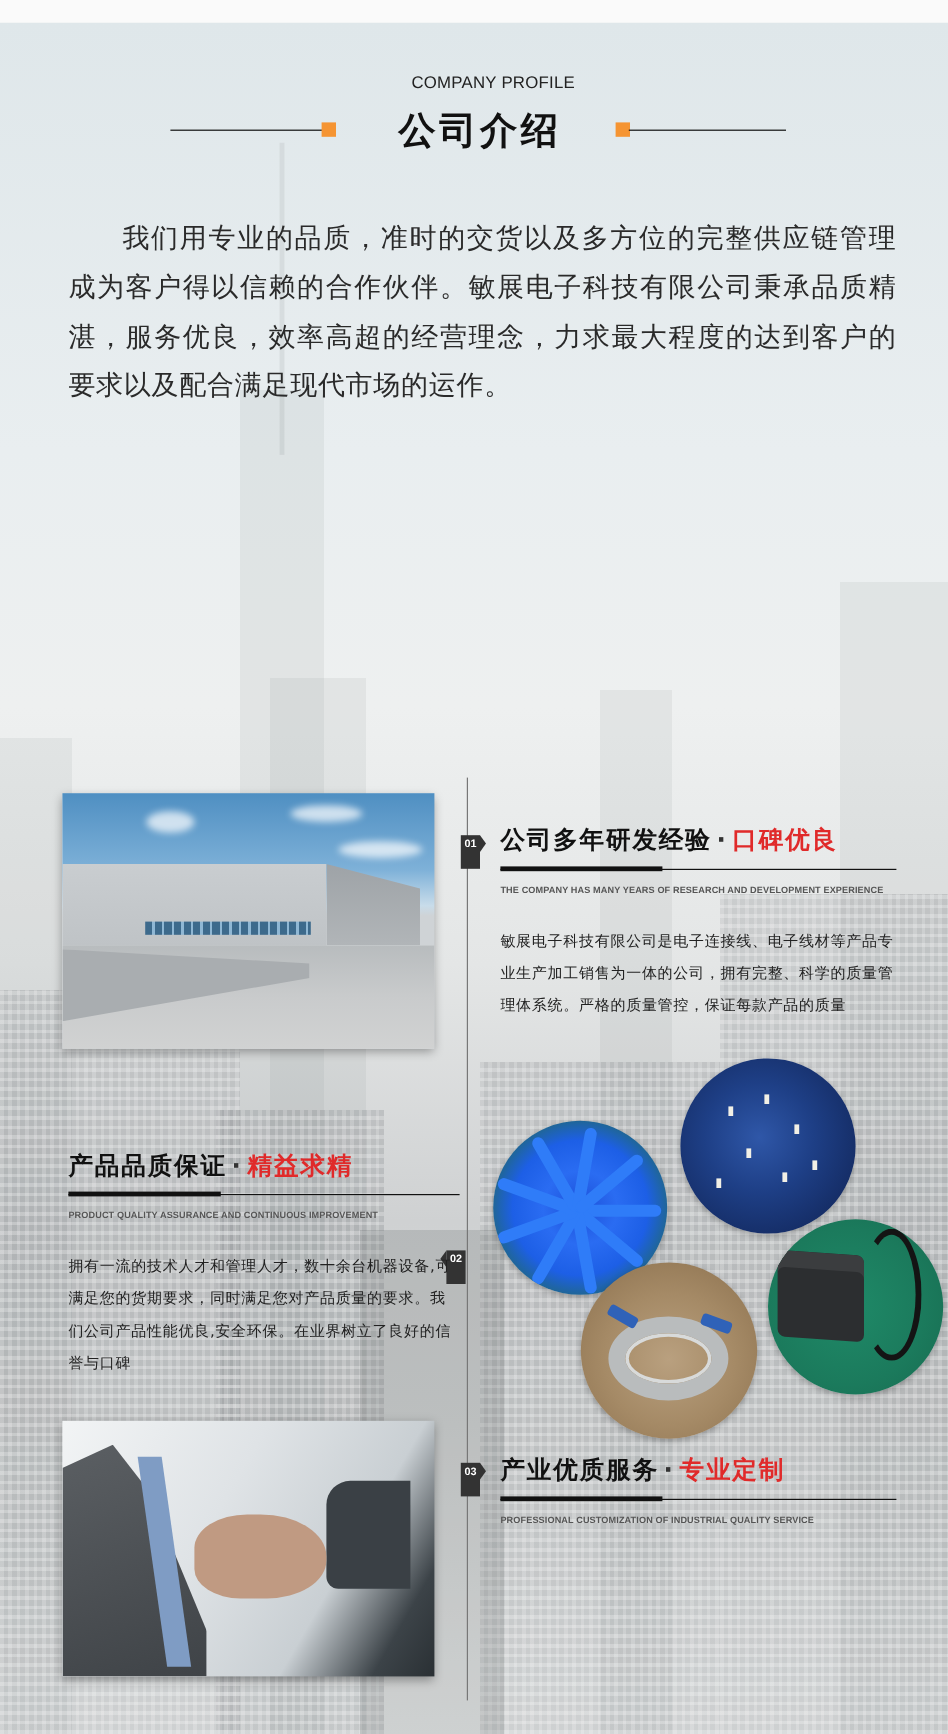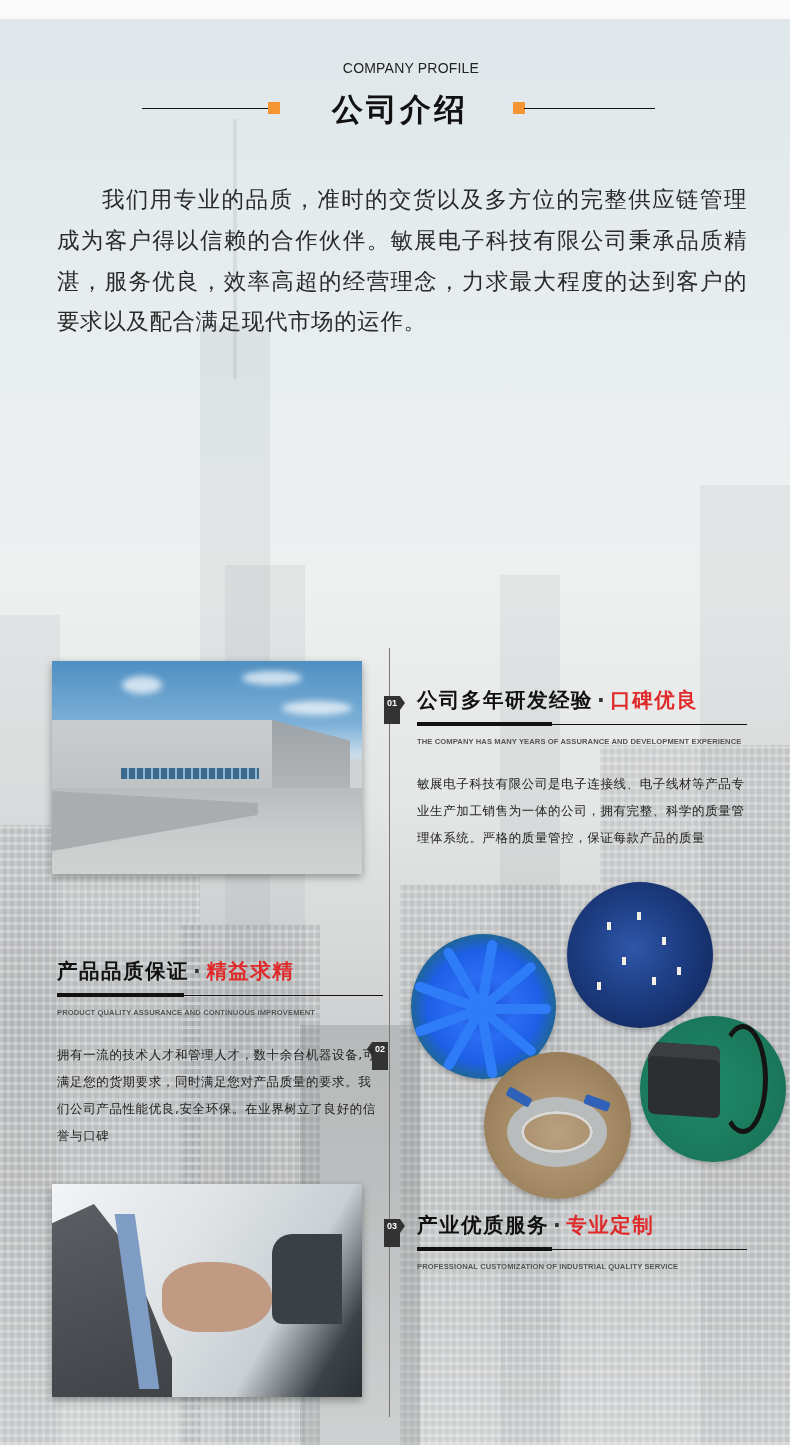--- a/index.html
+++ b/index.html
@@ -261,21 +261,21 @@
 <div class="badge b3 right">03</div>
 
 <div class="feature f1">
   <div class="ftitle">
     <span>公司多年研发经验</span><span class="dot">·</span><span class="hl">口碑优良</span>
   </div>
   <div class="rule">
       <div class="thin"></div>
       <div class="thick"></div>
     </div>
-  <div class="en">THE COMPANY HAS MANY YEARS OF ASSURANCE AND DEVELOPMENT EXPERIENCE</div>
+  <div class="en">THE COMPANY HAS MANY YEARS OF RESEARCH AND DEVELOPMENT EXPERIENCE</div>
   <div class="body">敏展电子科技有限公司是电子连接线、电子线材等产品专业生产加工销售为一体的公司，拥有完整、科学的质量管理体系统。严格的质量管控，保证每款产品的质量</div>
 </div>
 
 <div class="feature f2">
   <div class="ftitle">
     <span>产品品质保证</span><span class="dot">·</span><span class="hl">精益求精</span>
   </div>
   <div class="rule">
       <div class="thin"></div>
       <div class="thick"></div>

